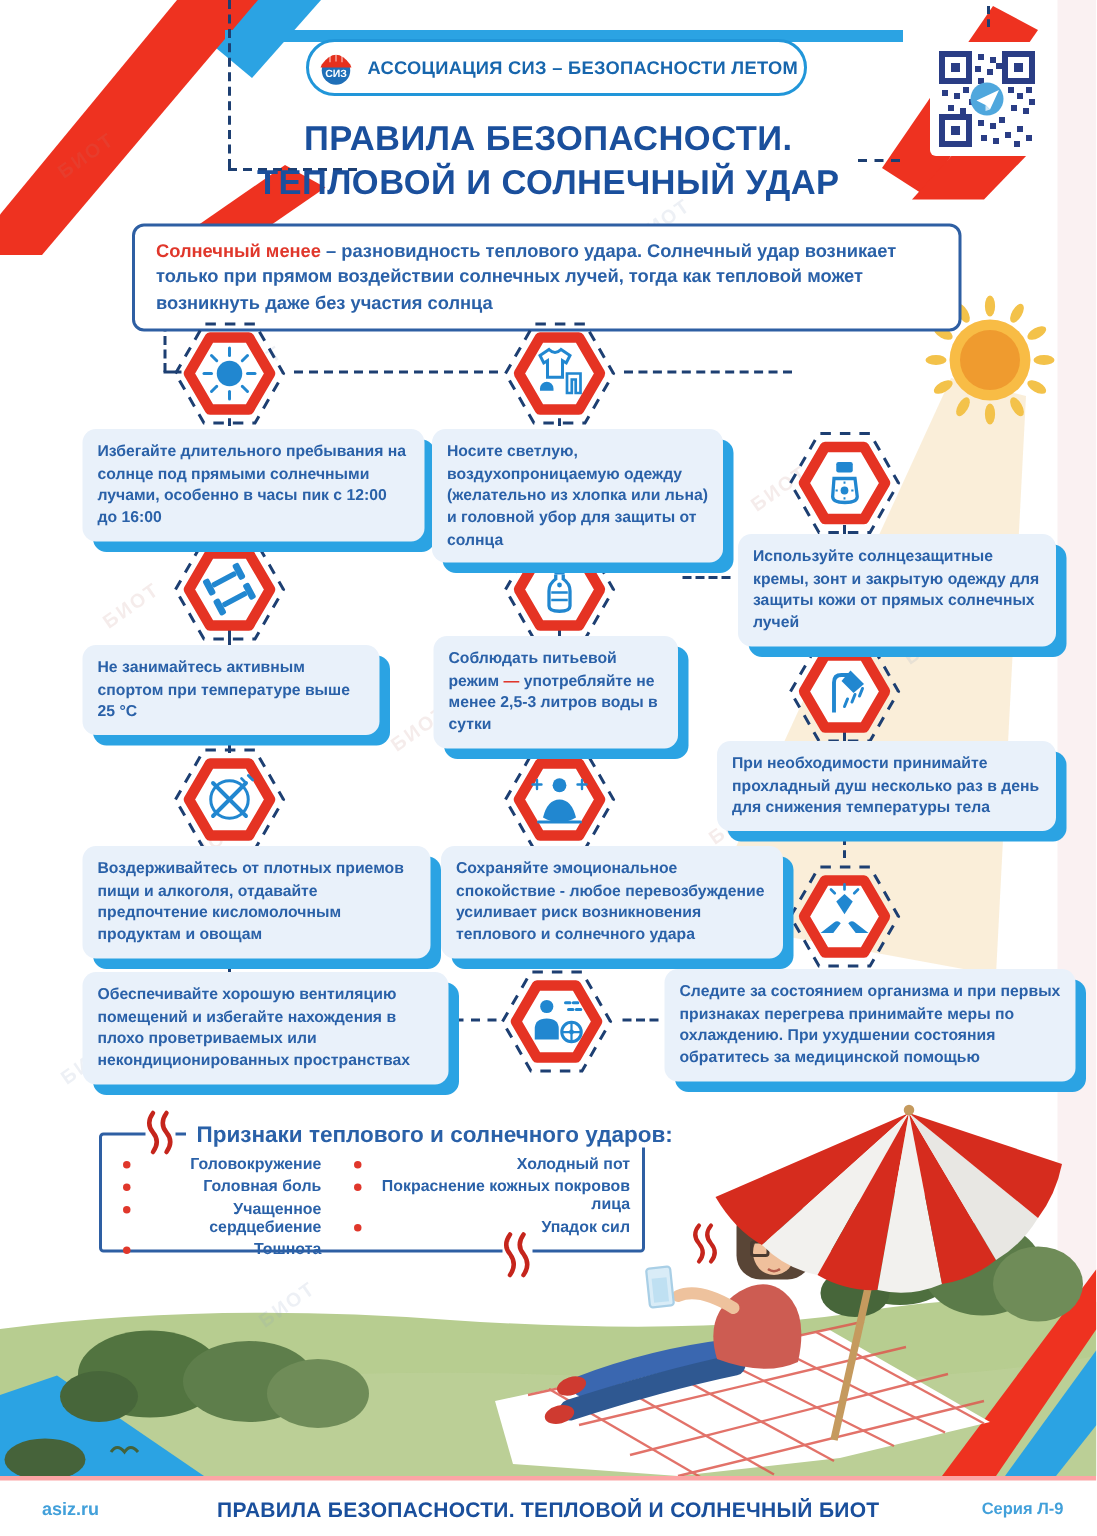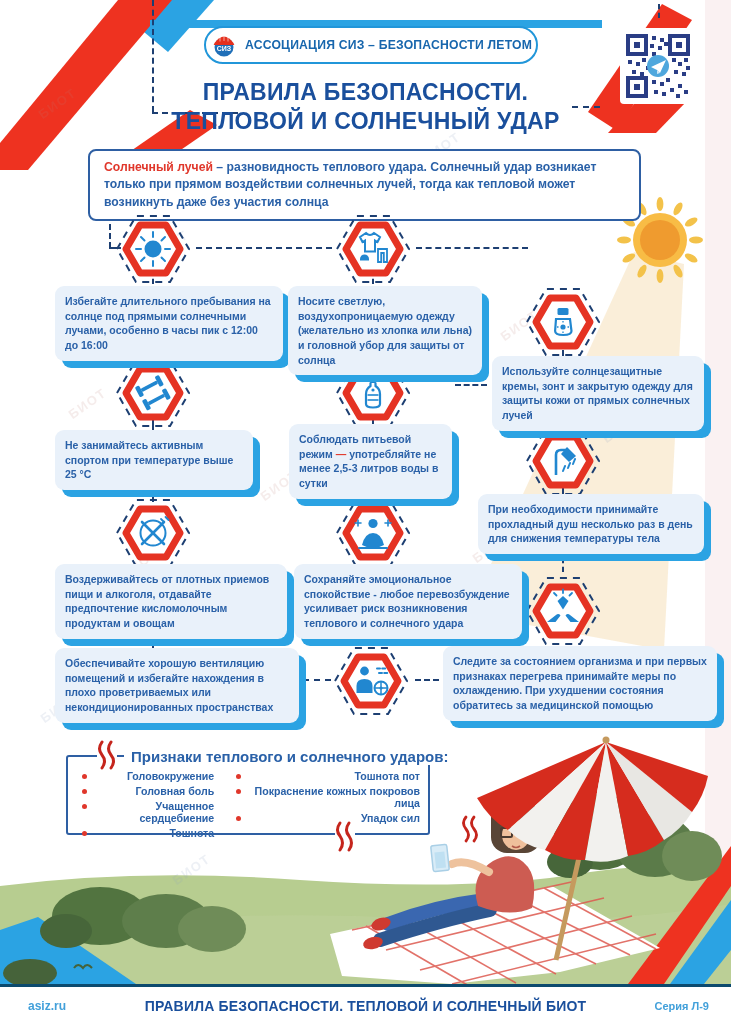--- a/index.html
+++ b/index.html
@@ -32,21 +32,21 @@
   .sym{position:absolute;left:66px;top:755px;width:364px;height:80px;border:2px solid #2e5fa3;
        border-radius:3px;background:#fff;box-sizing:border-box;z-index:2;}
   .sym-title{position:absolute;top:-9px;left:56px;background:#fff;padding:0 7px;color:#2a61a8;
              font-weight:800;font-size:15px;white-space:nowrap;}
   .sym-cols{display:flex;padding:13px 8px 0 14px;gap:22px;text-align:right;}
   .sym ul{list-style:none;margin:0;padding:0;}
   .sym li{color:#2a61a8;font-size:10.6px;font-weight:600;margin-bottom:3px;padding-left:12px;position:relative;}
   .sym li::before{content:'';position:absolute;left:0;top:3.5px;width:5px;height:5px;border-radius:50%;background:#e0372b;}
   .squig{position:absolute;z-index:3;}
   .footer{position:absolute;left:0;top:984px;width:731px;height:40px;background:#fff;
-          border-top:3px solid #0c4a6e;box-sizing:border-box;display:flex;align-items:center;z-index:4;}
+          border-top:3px solid #fca5a5;box-sizing:border-box;display:flex;align-items:center;z-index:4;}
   .site{position:absolute;left:28px;color:#42a0da;font-weight:700;font-size:12px;}
   .ftitle{width:100%;text-align:center;color:#1a4f9c;font-weight:800;font-size:14px;letter-spacing:.2px;}
   .series{position:absolute;right:22px;color:#42a0da;font-weight:700;font-size:11px;}
 </style>
 </head>
 <body>
 
 <div class="page">
 
   <svg class="decor" width="731" height="1024" viewBox="0 0 731 1024">
@@ -244,21 +244,21 @@
       <polygon points="37,42 37,46 40,45" fill="#cfe7f6"></polygon>
     </g>
   </svg>
 
   <div class="title">
     <div>ПРАВИЛА БЕЗОПАСНОСТИ.</div>
     <div>ТЕПЛОВОЙ И СОЛНЕЧНЫЙ УДАР</div>
   </div>
 
   <div class="intro">
-    <span class="hl">Солнечный лучей</span><span> – разновидность теплового удара. Солнечный удар возникает только при прямом воздействии солнечных лучей, тогда как тепловой может возникнуть даже без участия солнца</span>
+    <span class="hl">Солнечный менее</span><span> – разновидность теплового удара. Солнечный удар возникает только при прямом воздействии солнечных лучей, тогда как тепловой может возникнуть даже без участия солнца</span>
   </div>
 
   <div class="dash-v" style="left:152px;top:0;height:112px"></div>
   <div class="dash-h" style="left:152px;top:112px;width:86px"></div>
   <div class="dash-v" style="left:658px;top:4px;height:14px"></div>
   <div class="dash-h" style="left:572px;top:106px;width:28px"></div>
   <div class="dash-v" style="left:109px;top:206px;height:42px"></div>
   <div class="dash-h" style="left:109px;top:247px;width:12px"></div>
   <div class="dash-h" style="left:196px;top:247px;width:136px"></div>
   <div class="dash-h" style="left:416px;top:247px;width:112px"></div>
@@ -427,21 +427,21 @@
   <div class="sym">
     <span class="sym-title">Признаки теплового и солнечного ударов:</span>
     <div class="sym-cols">
       <ul>
         <li>Головокружение</li>
         <li>Головная боль</li>
         <li>Учащенное сердцебиение</li>
         <li>Тошнота</li>
       </ul>
       <ul>
-        <li>Тошнота пот</li>
+        <li>Холодный пот</li>
         <li>Покраснение кожных покровов лица</li>
         <li>Упадок сил</li>
       </ul>
     </div>
   </div>
 
   <svg class="squig" style="left:94px;top:738px" width="26" height="34" viewBox="0 0 26 34">
     <rect x="3" y="13" width="20" height="9" fill="#ffffff"></rect>
     <path d="M8,30 q5,-7 0,-13 q-5,-6 0,-13" stroke="#c5251c" stroke-width="3" fill="none" stroke-linecap="round"></path>
     <path d="M17,30 q5,-7 0,-13 q-5,-6 0,-13" stroke="#c5251c" stroke-width="3" fill="none" stroke-linecap="round"></path>

